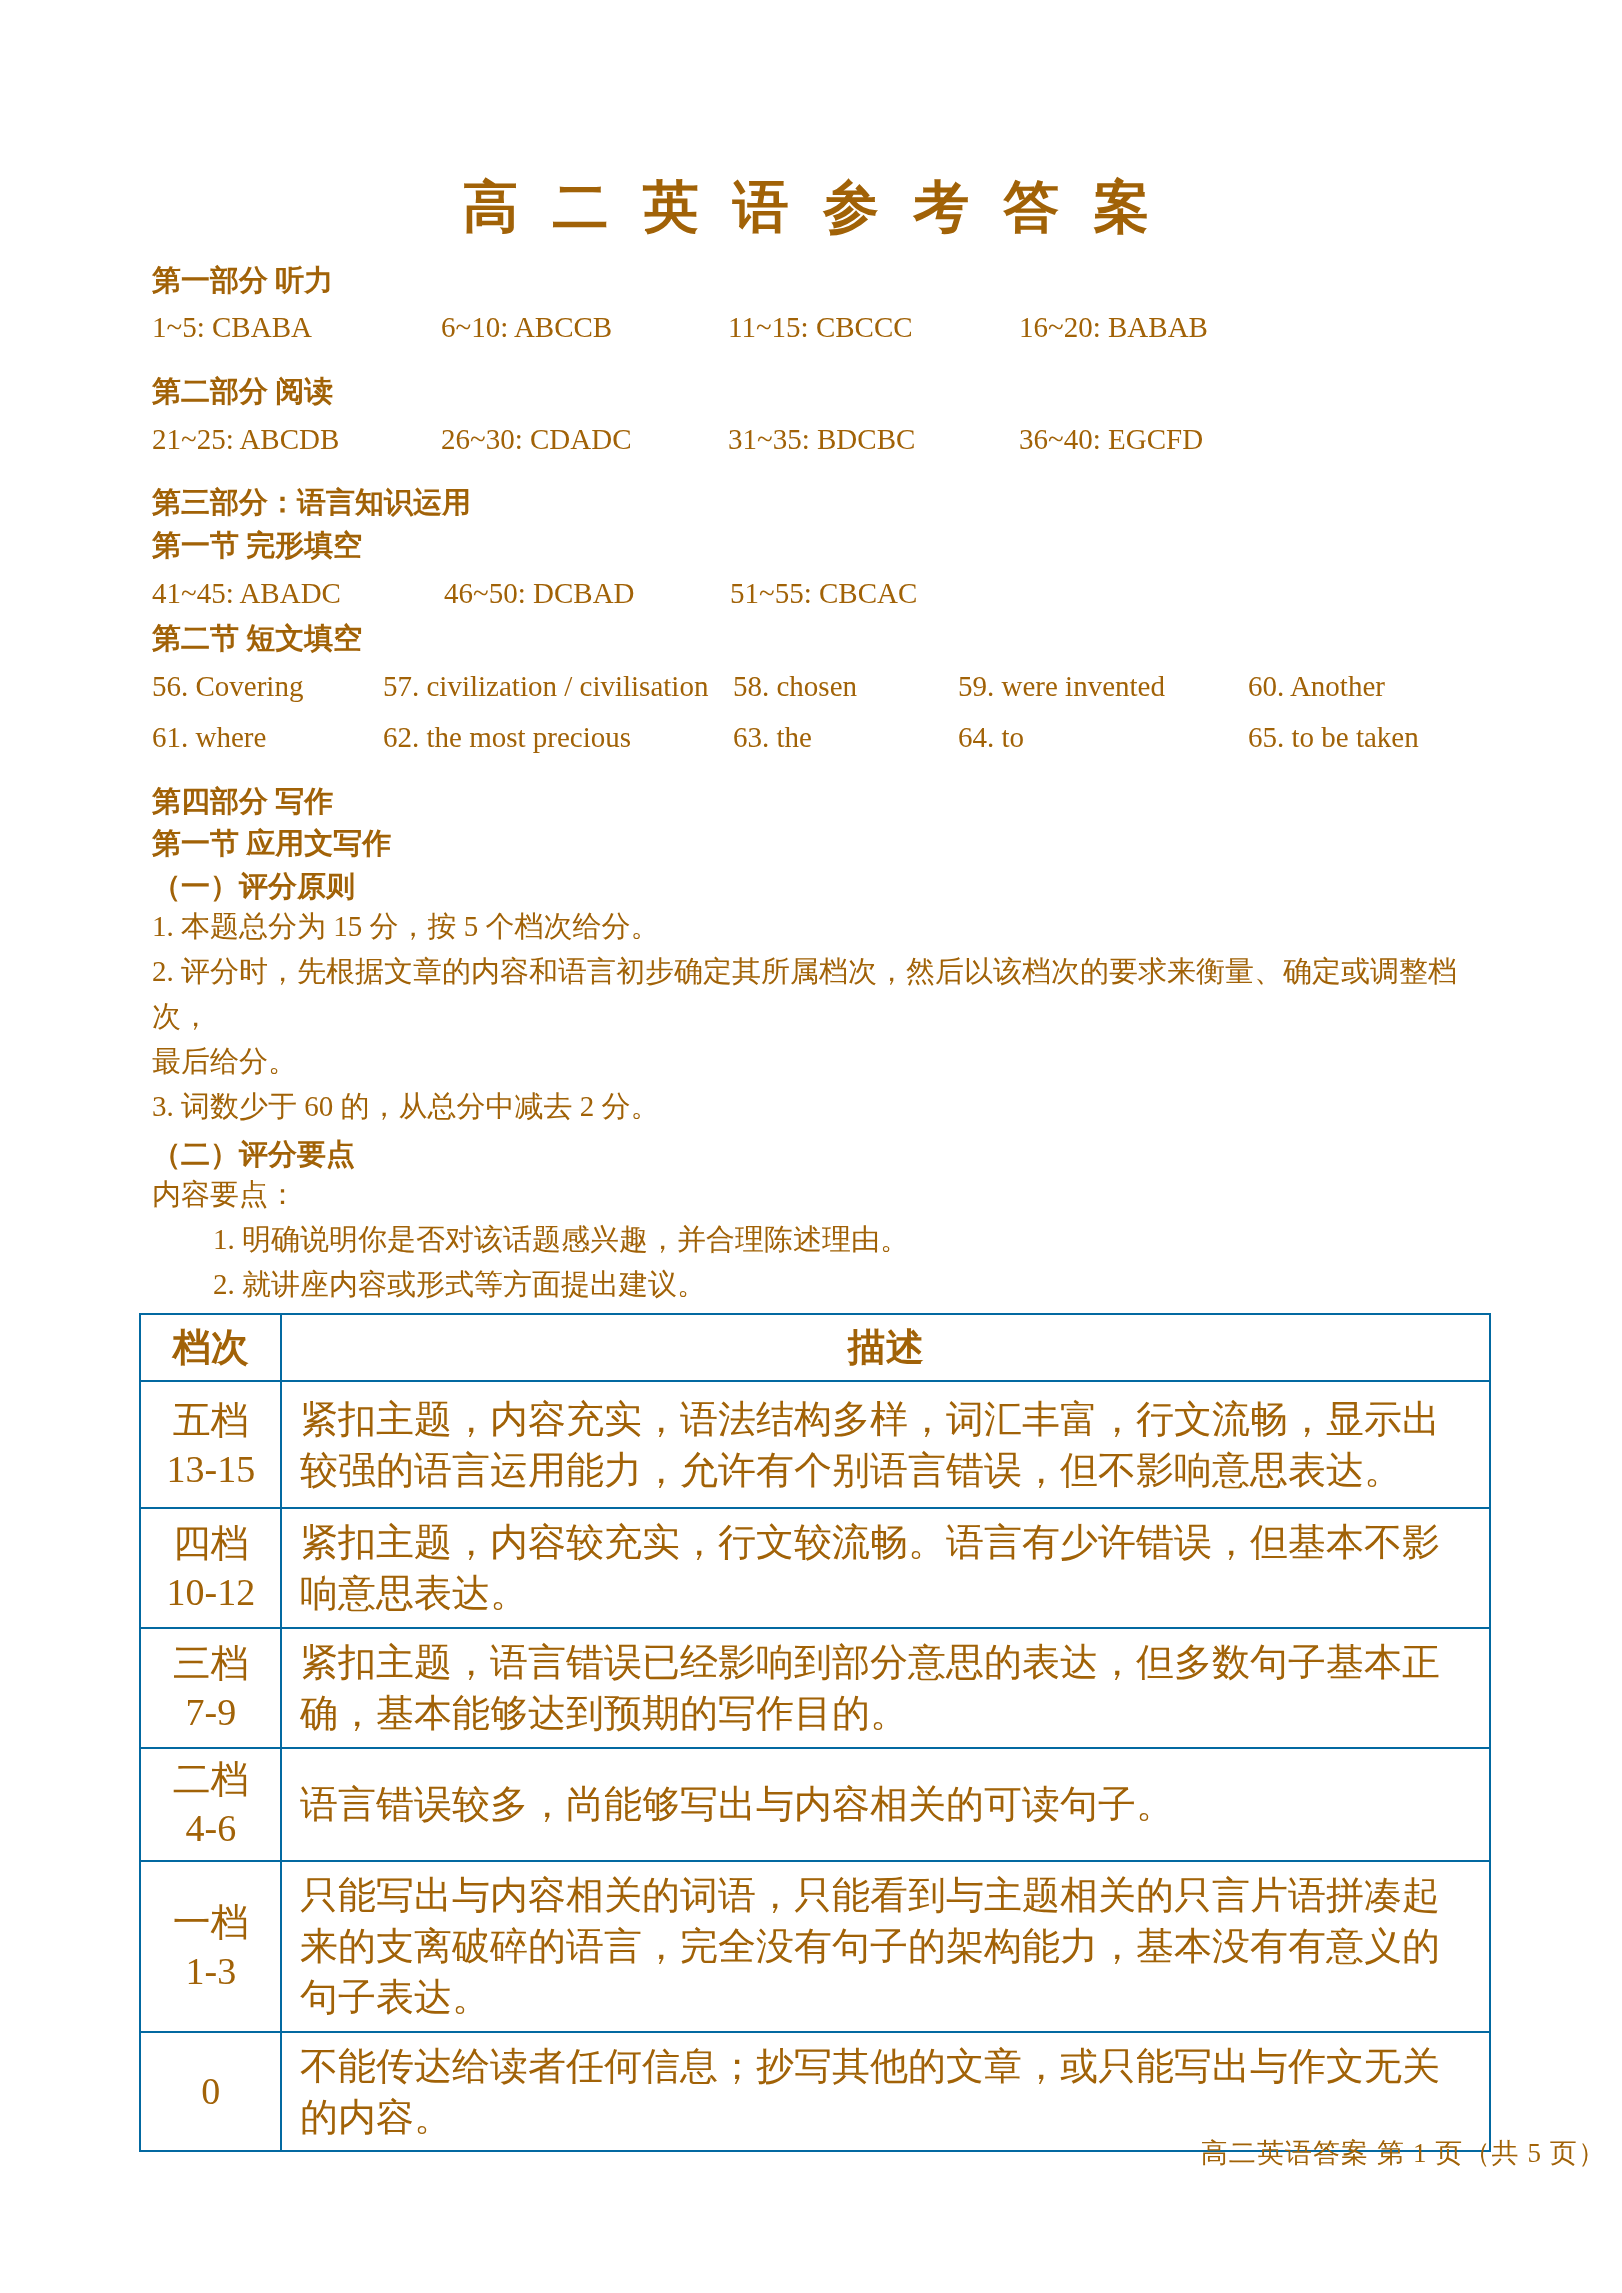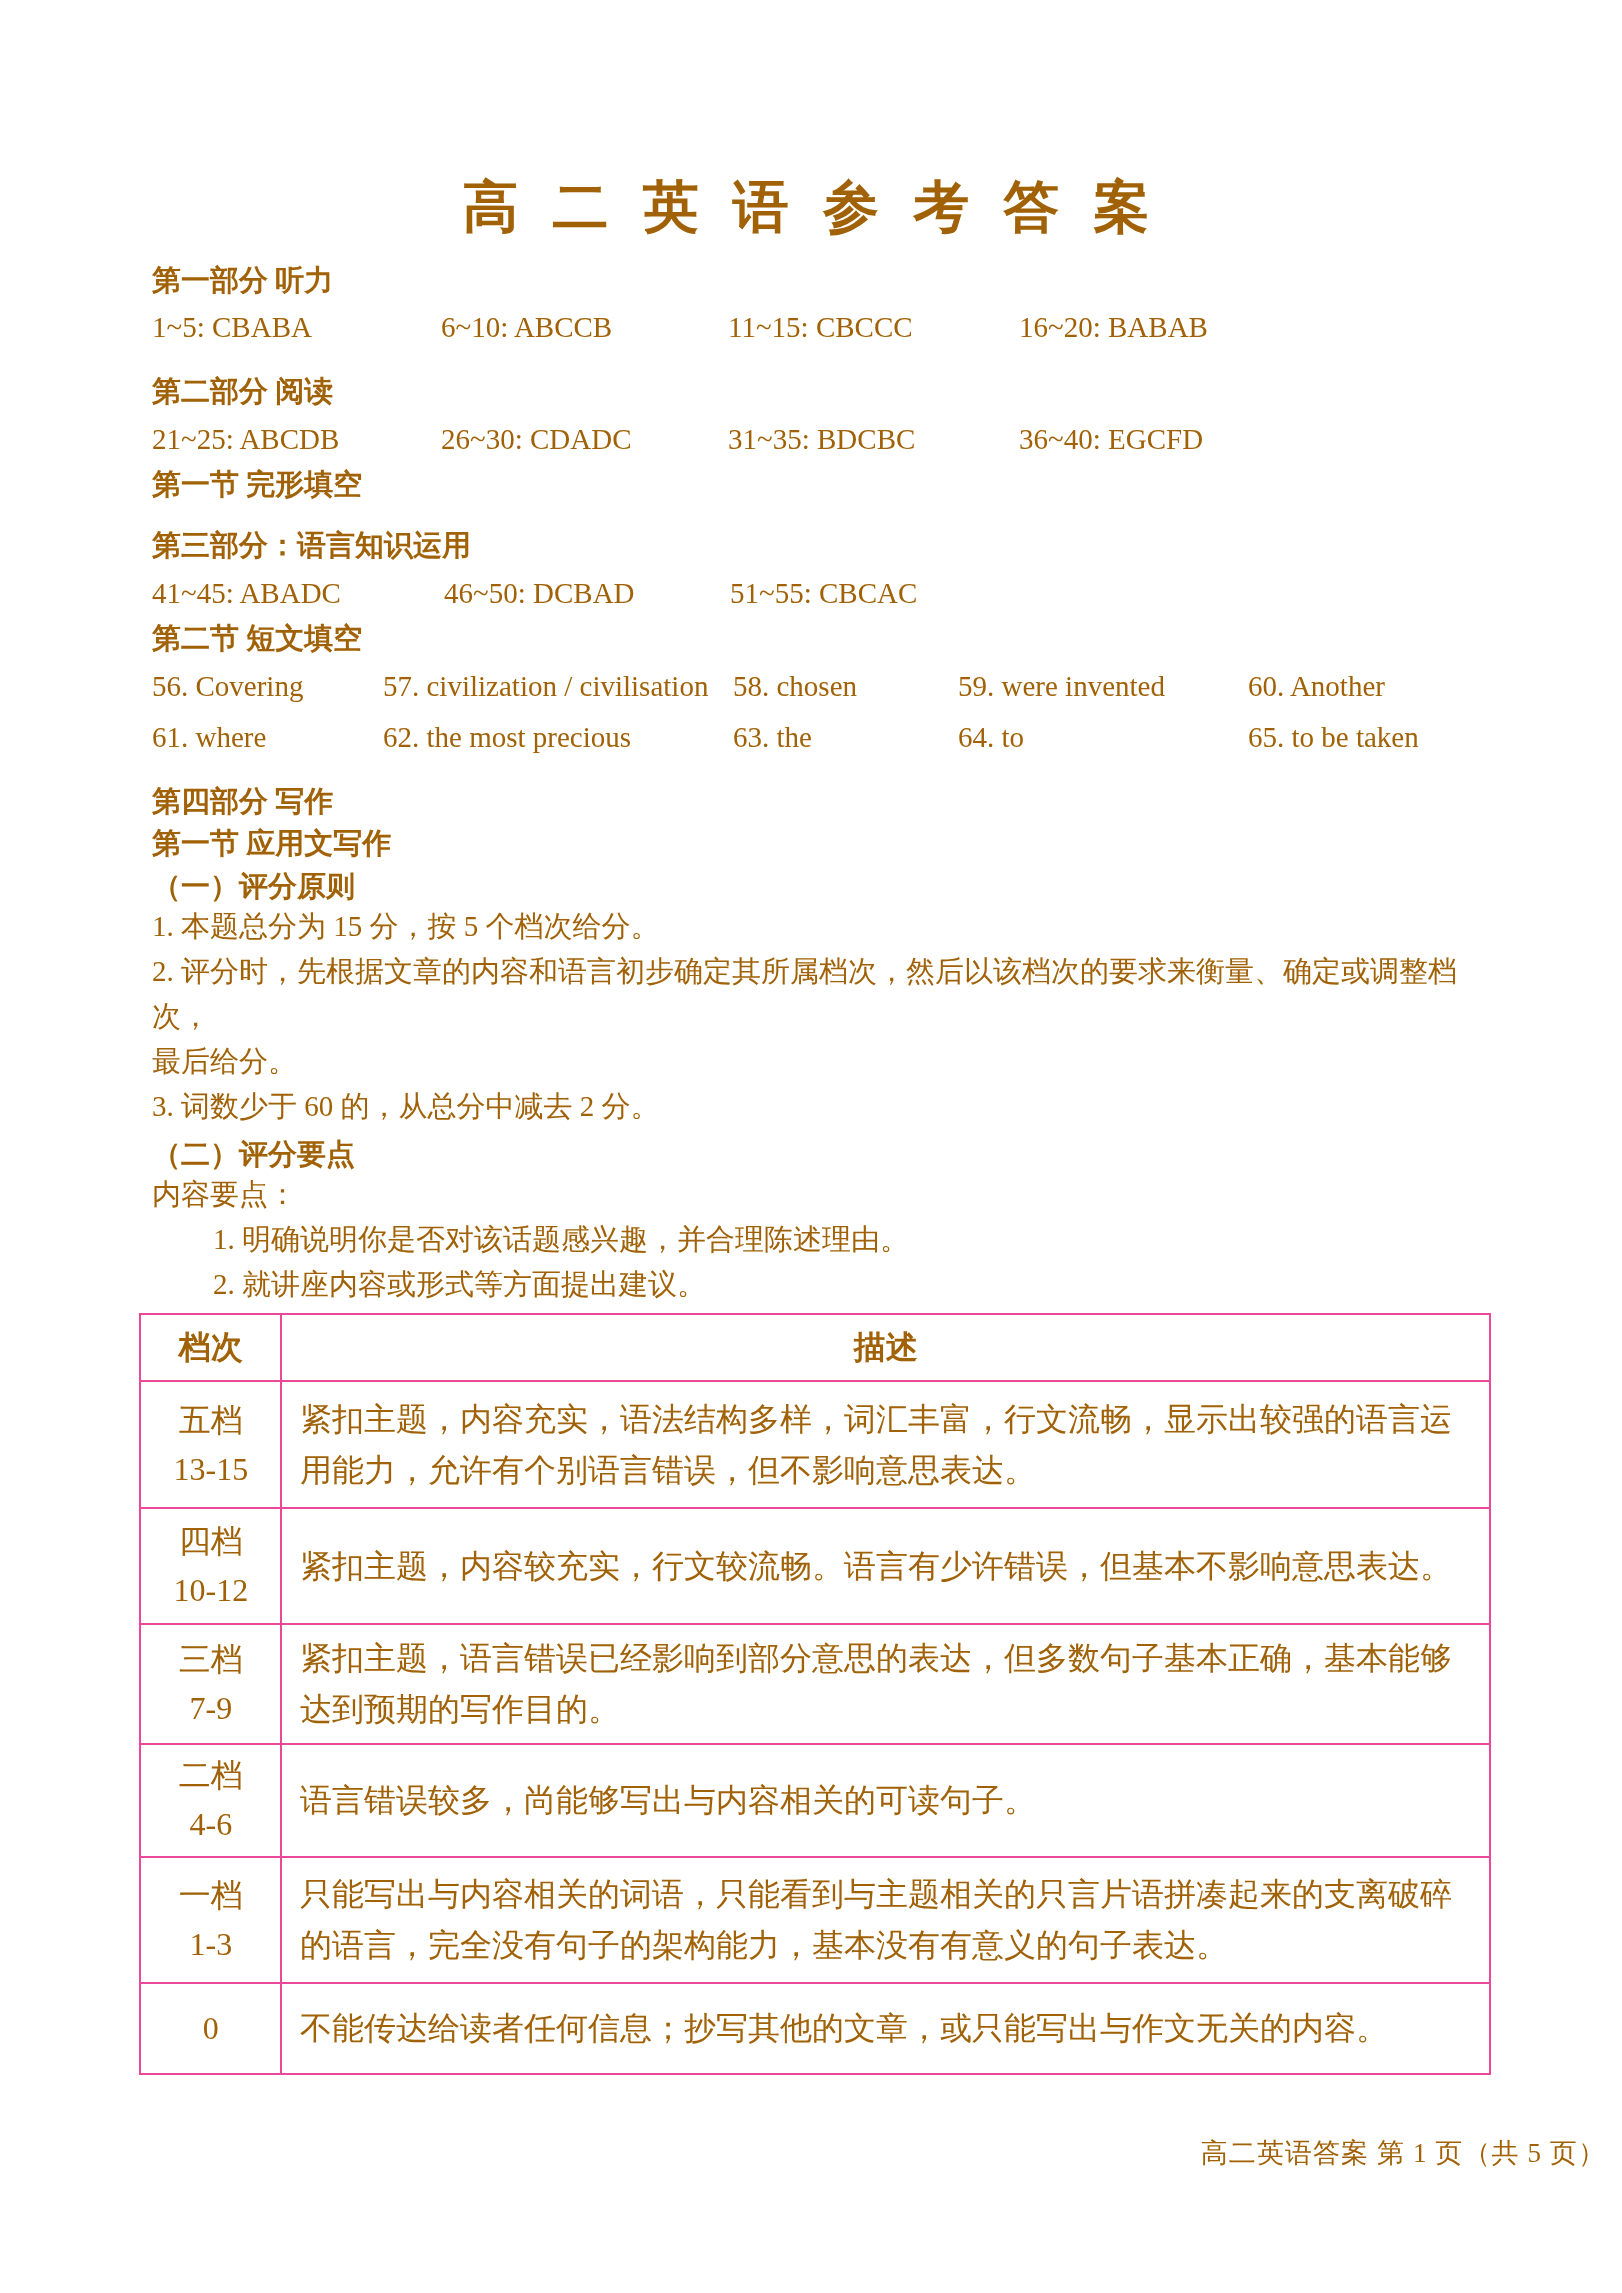--- a/index.html
+++ b/index.html
@@ -43,22 +43,22 @@
   .para { line-height: 45px; margin: 0; }
   .indent { padding-left: 61px; }
 
   table.score-table {
     border-collapse: collapse;
     margin: 5.9px 0 0 -12.7px;
     width: 1352px;
     table-layout: fixed;
   }
   .score-table th, .score-table td {
-    border: 2px solid #ec4899;
-    font-size: 32px;
+    border: 2px solid #0369a1;
+    font-size: 38px;
     vertical-align: middle;
   }
   .score-table th { height: 63px; }
   .score-table .col-level { width: 137px; text-align: center; }
   .score-table td.desc { padding: 7.8px 17.6px; line-height: 51px; text-align: left; }
   .level-cell { text-align: center; line-height: 49px; }
   .level-cell .score:empty { display: none; }
   .row-h1 td { height: 110px; }
   .row-h2 td { height: 98px; }
   .row-h3 td { height: 102px; }
@@ -93,22 +93,22 @@
     </div>
 
     <div class="hei h-gap-big">第二部分 阅读</div>
     <div class="ans-row r4">
       <span class="p0">21~25: ABCDB</span>
       <span class="p1">26~30: CDADC</span>
       <span class="p2">31~35: BDCBC</span>
       <span class="p3">36~40: EGCFD</span>
     </div>
 
+    <div class="hei h-gap-big">第三部分：语言知识运用</div>
     <div class="hei h-gap-small">第一节 完形填空</div>
-    <div class="hei h-gap-big">第三部分：语言知识运用</div>
     <div class="ans-row r3">
       <span class="p0">41~45: ABADC</span>
       <span class="p1">46~50: DCBAD</span>
       <span class="p2">51~55: CBCAC</span>
     </div>
     <div class="hei h-gap-small">第二节 短文填空</div>
     <div class="ans-row r5">
       <span class="p0">56. Covering</span>
       <span class="p1">57. civilization / civilisation</span>
       <span class="p2">58. chosen</span>

